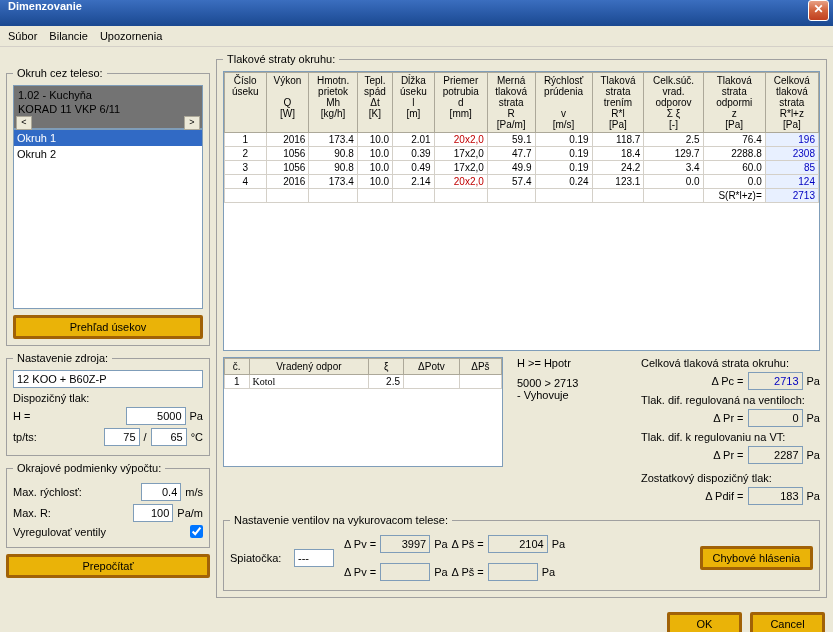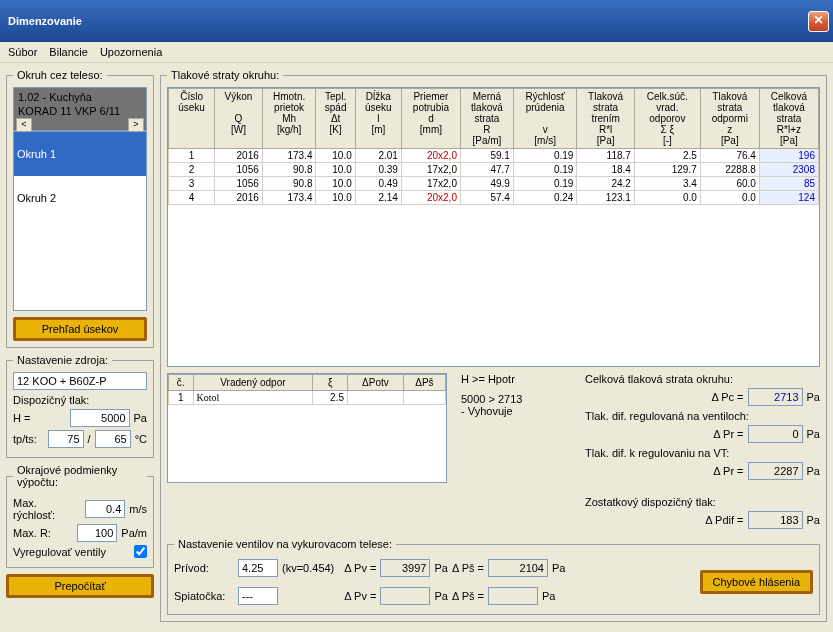--- a/index.html
+++ b/index.html
@@ -1,32 +1,32 @@
 <!DOCTYPE html>
 <html><head>
 <meta charset="utf-8">
 <style>
 * { box-sizing: border-box; margin: 0; padding: 0; font-family: Tahoma, Arial, sans-serif; font-size: 11px; }
 body { background: #ece9d8; width: 833px; height: 632px; overflow: hidden; }
-.titlebar { background: linear-gradient(to bottom, #3b6ebf 0%, #2a5ba8 50%, #1a4890 100%); height: 42px; display: flex; align-items: center; padding: 0 4px; color: white; font-weight: bold; font-size: 13px; }
+.titlebar { background: linear-gradient(to bottom, #3b6ebf 0%, #2a5ba8 50%, #1a4890 100%); height: 26px; display: flex; padding: 0 4px; color: white; font-weight: bold; font-size: 13px; }
 .titlebar .title { flex: 1; padding-left: 4px; }
 .close-btn { width: 21px; height: 21px; background: linear-gradient(to bottom, #e8a084 0%, #d2633c 50%, #c04020 100%); border: 1px solid #fff; border-radius: 3px; color: white; text-align: center; line-height: 17px; font-weight: bold; font-size: 12px; cursor: pointer; }
 .menubar { background: #ece9d8; padding: 4px 8px; display: flex; gap: 12px; border-bottom: 1px solid #d4d0c8; }
 .menubar span { cursor: pointer; }
 .content { padding: 6px; display: flex; gap: 6px; }
-.left-col { width: 148px; display: flex; flex-direction: column; gap: 6px; }
+.left-col { width: 204px; display: flex; flex-direction: column; gap: 6px; margin-top: 14px; }
 .right-col { flex: 1; display: flex; flex-direction: column; justify-content: flex-end; }
 fieldset { border: 1px solid #a0a0a0; padding: 6px; background: #ece9d8; }
 legend { padding: 0 4px; }
 .sel-box { background: #737373; border: 1px solid #7f9db9; padding: 2px; display: flex; flex-direction: column; height: 44px; }
 .sel-box .line1 { padding: 1px 2px; }
 .sel-box .arrows { display: flex; justify-content: space-between; }
 .arrow-btn { width: 16px; height: 14px; background: #ece9d8; border: 1px solid #aca899; text-align: center; font-size: 9px; line-height: 11px; cursor: pointer; }
 .list-box { background: white; border: 1px solid #7f9db9; height: 180px; overflow: auto; }
-.list-item { padding: 16px 3px; cursor: pointer; }
+.list-item { padding: 2px 3px; cursor: pointer; }
 .list-item.sel { background: #316ac5; color: white; }
 .btn { background: #eab308; border: 3px solid #a16207; border-radius: 2px; padding: 3px 10px; cursor: pointer; text-align: center; }
 .btn-wide { width: 100%; }
 .row { display: flex; align-items: center; gap: 4px; margin: 3px 0; }
 .input { background: white; border: 1px solid #7f9db9; padding: 1px 3px; text-align: right; height: 18px; }
 .input.left { text-align: left; }
 .input.ro { background: #ece9d8; }
 .checkbox { width: 13px; height: 13px; }
 .data-table { border-collapse: collapse; background: white; width: 100%; }
 .data-table th { background: #ece9d8; border: 1px solid #aca899; padding: 2px 3px; font-weight: normal; vertical-align: top; text-align: center; font-size: 10px; }
@@ -184,20 +184,34 @@
                 <td>10.0</td>
                 <td>2.14</td>
                 <td class="red">20x2,0</td>
                 <td>57.4</td>
                 <td>0.24</td>
                 <td>123.1</td>
                 <td>0.0</td>
                 <td>0.0</td>
                 <td class="blue">124</td>
               </tr>
+              <tr>
+                <td></td>
+                <td></td>
+                <td></td>
+                <td></td>
+                <td></td>
+                <td></td>
+                <td></td>
+                <td></td>
+                <td></td>
+                <td></td>
+                <td>S(R*l+z)=</td>
+                <td class="blue">2713</td>
+              </tr>
             </tbody>
         </table>
       </div>
 
       <div class="mid-row">
         <div class="small-table-wrap">
           <table class="data-table">
             <thead>
                 <tr>
               <th>č.</th>
@@ -235,38 +249,33 @@
               <span>Δ Pr =</span>
               <input class="input ro" readonly="" style="width: 55px;" value="0">
               <span>Pa</span>
             </div>
           <div style="margin-top:4px;">Tlak. dif. k regulovaniu na VT:</div>
           <div class="res-row">
               <span>Δ Pr =</span>
               <input class="input ro" readonly="" style="width: 55px;" value="2287">
               <span>Pa</span>
             </div>
-          <div style="margin-top:16px;">Zostatkový dispozičný tlak:</div>
+          <div style="margin-top:8px;">Zostatkový dispozičný tlak:</div>
           <div class="res-row">
               <span>Δ Pdif =</span>
               <input class="input ro" readonly="" style="width: 55px;" value="183">
               <span>Pa</span>
             </div>
         </div>
       </div>
 
       <fieldset style="margin-top:6px;">
         <legend>Nastavenie ventilov na vykurovacom telese:</legend>
         <div style="display:flex;gap:10px;align-items:center;">
           <div style="display:flex;flex-direction:column;gap:4px;">
-            <div class="row">
-              <span style="width:60px;">Prívod:</span>
-              <input class="input left" style="width: 40px;" value="4.25">
-              <span>(kv=0.454)</span>
-            </div>
             <div class="row">
               <span style="width:60px;">Spiatočka:</span>
               <input class="input left" style="width: 40px;" value="---">
             </div>
           </div>
           <div style="display:flex;flex-direction:column;gap:4px;">
             <div class="row">
               <span>Δ Pv =</span>
                 <input class="input ro" readonly="" style="width: 50px;" value="3997">
                 <span>Pa</span>

